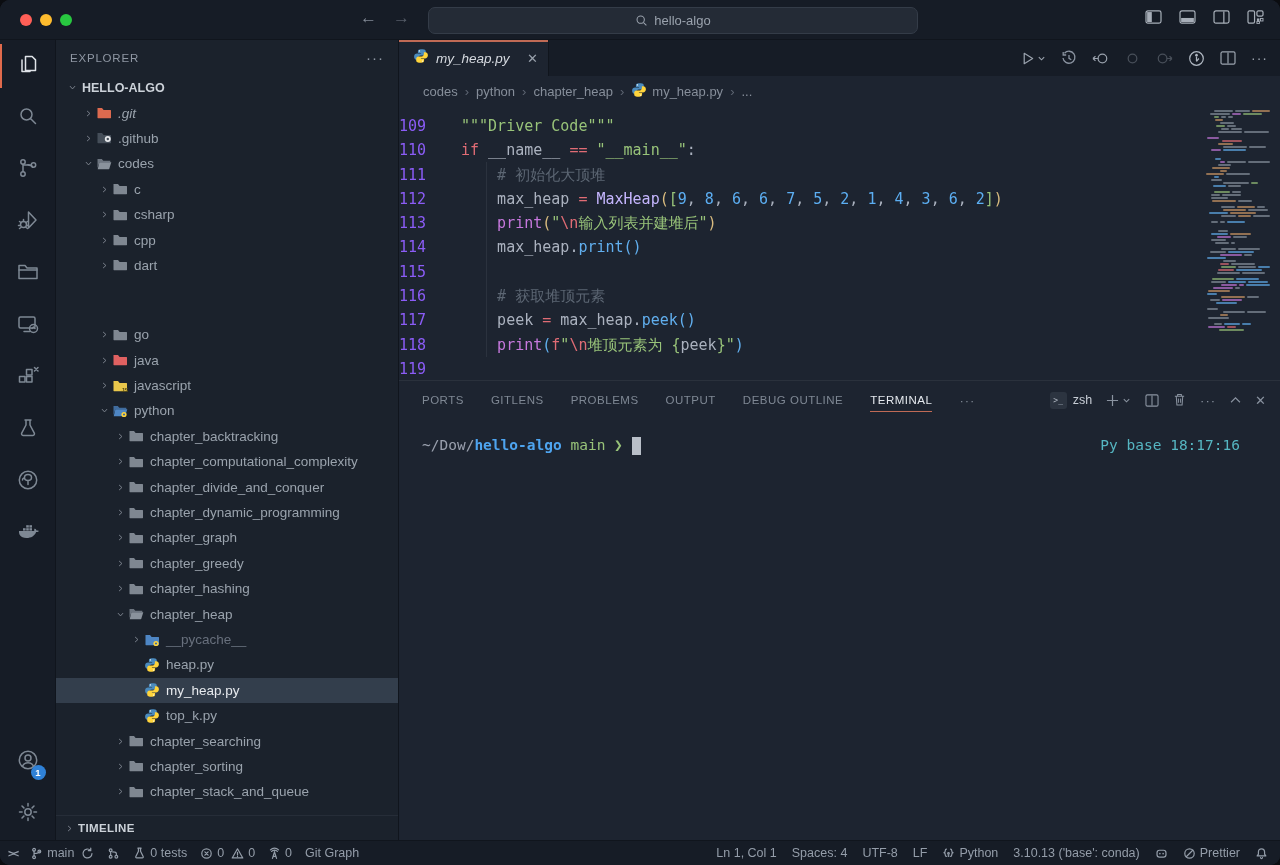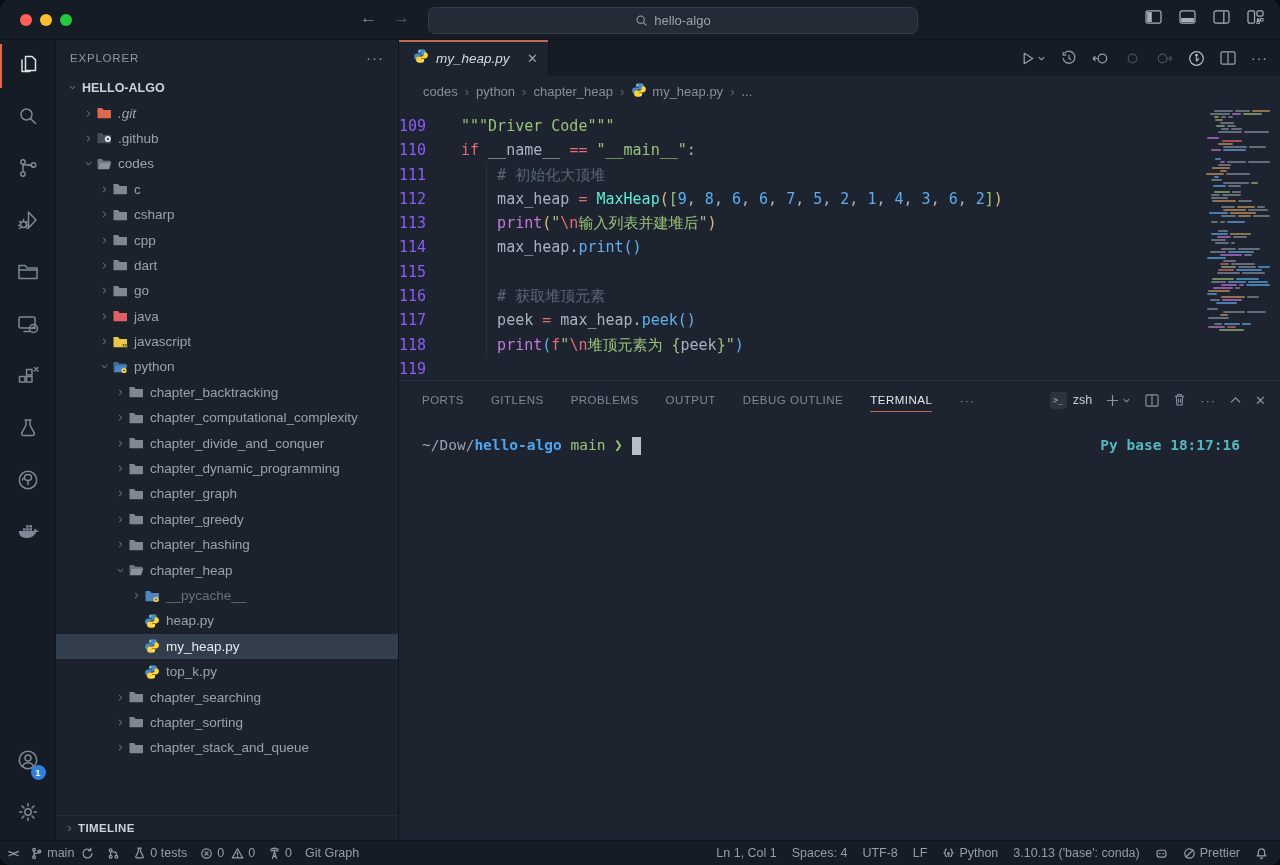--- a/index.html
+++ b/index.html
@@ -47,41 +47,41 @@
   #breadcrumbs{height:30px;display:flex;align-items:center;padding-left:24px;gap:7px;color:#868e9a;font-size:13px;background:#1d2430;}
   #breadcrumbs .bsep{color:#5d6572;font-size:13px;}
   #breadcrumbs .bc{display:flex;align-items:center;gap:5px;cursor:pointer;}
   
   #codearea{position:relative;flex:1;background:#1d2430;overflow:hidden;}
   #codelines{position:absolute;top:8px;left:0;right:0;font-family:"DejaVu Sans Mono",monospace;font-size:15px;line-height:24.3px;}
   .cl{display:flex;height:24.3px;}
   .lnum{width:62px;flex:0 0 62px;text-align:left;padding-right:15px;color:#8b5cf6;}
   .ctext{white-space:pre;color:#abb2bf;}
   .indent-guide{position:absolute;width:1px;background:#2b323e;}
-  .tok-str{color:#98c379}.tok-kw{color:#e06c75}.tok-var{color:#abb2bf}.tok-cls{color:#5eead4}
+  .tok-str{color:#98c379}.tok-kw{color:#e06c75}.tok-var{color:#abb2bf}.tok-cls{color:#c4b5fd}
   .tok-num{color:#5caef2}.tok-fn{color:#c678dd}.tok-mth{color:#61afef}
   .tok-com{color:#5c6673}.tok-esc{color:#e06c75}
   .tok-b1{color:#d9bb7f}.tok-b2{color:#98c379}.tok-b3{color:#61afef}.tok-pun{color:#abb2bf}
   #minimap{position:absolute;top:4px;right:10px;width:66px;}
   .mm-line{height:2px;margin-bottom:1px;display:flex;gap:2px;}
   .mm-seg{height:2px;border-radius:1px;opacity:.65;}
   
   #panel{height:460px;background:#1d2430;border-top:1px solid #2a313c;display:flex;flex-direction:column;}
   #panelhead{height:38px;display:flex;align-items:center;padding:0 14px 0 23px;}
   .ptab{margin-right:27px;color:#7f8894;font-size:11.5px;letter-spacing:.5px;cursor:pointer;position:relative;height:38px;display:flex;align-items:center;}
   .ptab.active{color:#e4e8ed;}
   .ptab.active::after{content:"";position:absolute;left:0;right:0;bottom:7px;height:1.5px;background:#c06a55;}
   .phead-right{margin-left:auto;display:flex;align-items:center;gap:14px;color:#8a93a0;}
   .zshbox{display:flex;align-items:center;gap:6px;color:#c7cdd5;font-size:12.5px;}
   .zshico{width:17px;height:17px;background:#2c3440;border-radius:3px;color:#aeb6c0;font-size:8px;display:flex;align-items:center;justify-content:center;font-family:"DejaVu Sans Mono",monospace;}
   #terminal{flex:1;position:relative;font-family:"DejaVu Sans Mono",monospace;font-size:14.5px;}
   #termline{position:absolute;left:23px;top:18px;display:flex;align-items:flex-start;white-space:pre;}
   .t-dir{color:#9aa0ae}.t-repo{color:#4ea4ef;font-weight:bold}.t-branch{color:#98c379}.t-arrow{color:#98c379}
   .t-cursor{display:inline-block;width:9px;height:18px;background:#b9bfc8;margin-left:9px;}
-  #termright{position:absolute;right:40px;top:18px;color:#56b6c2;font-weight:bold;}
+  #termright{position:absolute;right:40px;top:18px;color:#56b6c2;}
   
   #statusbar{height:25px;background:#161c26;border-top:1px solid #10151d;display:flex;align-items:center;padding:0 12px 0 8px;color:#949da9;font-size:12.5px;}
   .st-item{display:flex;align-items:center;gap:4px;margin-right:13px;cursor:pointer;white-space:nowrap;}
   .st-right{margin-left:auto;display:flex;align-items:center;}
   .st-right .st-item{margin-right:0;margin-left:15px;}
   .remote-glyph{font-family:"DejaVu Sans Mono",monospace;font-size:11px;font-weight:bold;letter-spacing:-2px;}
   svg{flex:none;}
 </style>
 </head>
 <body>
@@ -322,21 +322,21 @@
                 <path d="M5.5 3.5l5 4.5-5 4.5" fill="none" stroke="#848b96" stroke-width="1.6"></path>
               </svg>
             </span>
             <span class="fico">
               <svg width="16" height="16" viewBox="0 0 16 16">
                 <path d="M1.5 3h4.5l1.6 1.9h6.9c.3 0 .5.2.5.5v7.3c0 .3-.2.5-.5.5H2c-.3 0-.5-.2-.5-.5z" fill="#7f8791"></path>
               </svg>
             </span>
             <span class="lbl">dart</span>
           </div>
-          <div class="row" style="padding-left: 40px;">
+          <div class="row" style="padding-left: 40px; margin-top: 44px;">
             <span class="chev">
               <svg width="9" height="9" viewBox="0 0 16 16">
                 <path d="M5.5 3.5l5 4.5-5 4.5" fill="none" stroke="#848b96" stroke-width="1.6"></path>
               </svg>
             </span>
             <span class="fico">
               <svg width="16" height="16" viewBox="0 0 16 16">
                 <path d="M1.5 3h4.5l1.6 1.9h6.9c.3 0 .5.2.5.5v7.3c0 .3-.2.5-.5.5H2c-.3 0-.5-.2-.5-.5z" fill="#7f8791"></path>
               </svg>
             </span>

